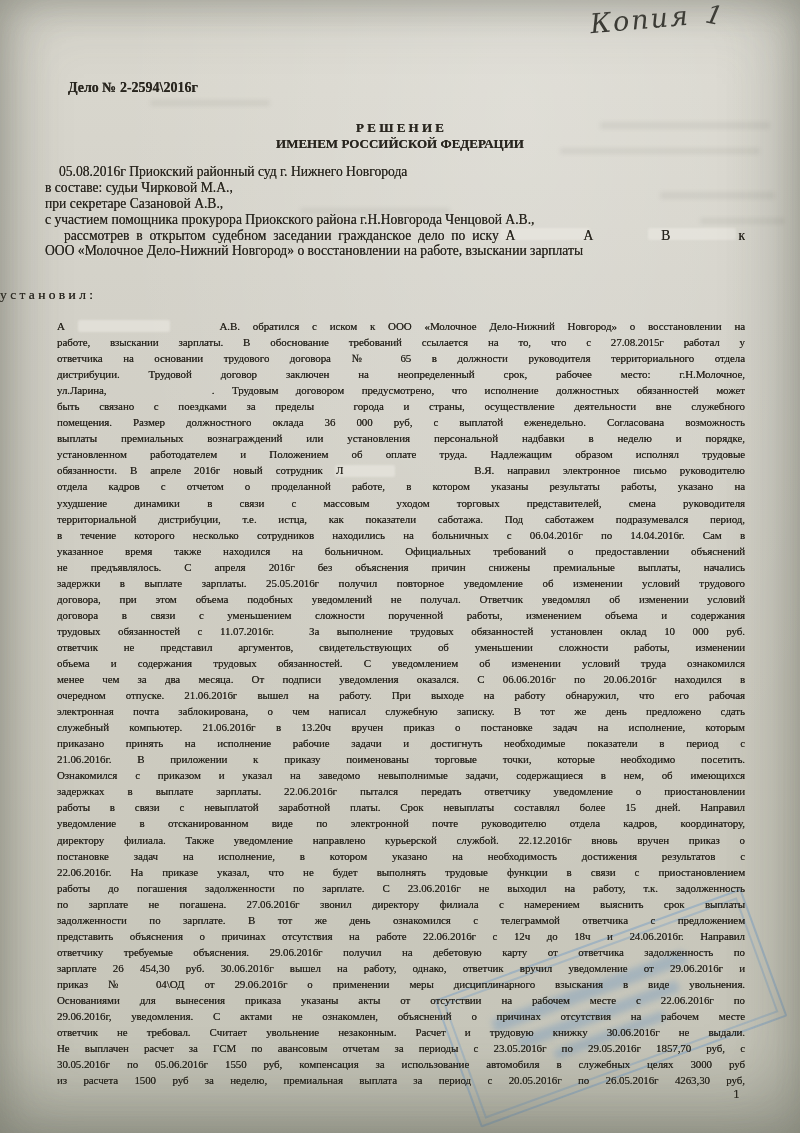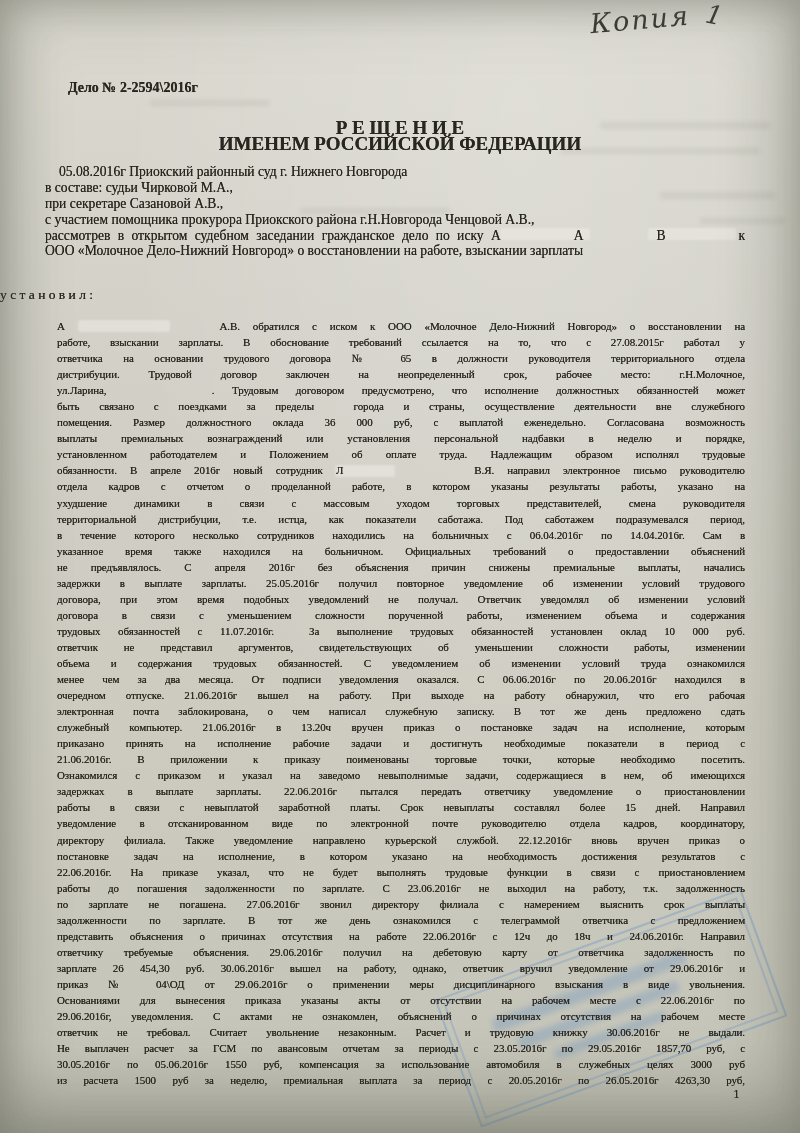--- a/index.html
+++ b/index.html
@@ -27,27 +27,27 @@
     transform:rotate(-5deg); white-space:nowrap;
   }
   .hand-mark {
     position:absolute; left:706px; top:0px; font-size:26px; font-style:italic;
     font-family:"DejaVu Serif",serif; color:#3c3b36; transform:rotate(12deg);
   }
 
   .case-number { position:absolute; left:68px; top:80px; font-size:14px; font-weight:bold; }
 
   .title-block { position:absolute; left:0; top:120px; width:100%; text-align:center;
-    font-size:19px; font-weight:bold; line-height:15.5px; }
+    font-size:13px; font-weight:bold; line-height:15.5px; }
 
   .intro-block { position:absolute; left:45px; top:164px; width:700px;
     font-size:13.6px; line-height:15.9px; }
   .intro-block .line { height:15.9px; overflow:hidden; }
   .intro-block .line:nth-child(1) { padding-left:14px; }
-  .intro-block .line:nth-child(5) { text-align:justify; text-align-last:justify; }
+  .intro-block .line:nth-child(5) { text-align:justify; text-align-last:justify;margin-left:19px; }
 
   .ustanovil { position:absolute; left:0; top:287px; width:100%; text-align:left;
     font-size:13.5px; }
 
   .body-block { position:absolute; left:57px; top:318px; width:688px;
     font-size:11px; line-height:16.05px; letter-spacing:-0.1px; }
   .body-block .line { height:16.05px; overflow:hidden; text-align:justify;
     text-align-last:justify; }
 
   .page-number { position:absolute; left:733px; top:1086px; font-size:13.5px; }
@@ -128,21 +128,21 @@
       <div class="line">выплаты премиальных вознаграждений или установления персональной надбавки в неделю и порядке,</div>
       <div class="line">установленном работодателем и Положением об оплате труда. Надлежащим образом исполнял трудовые</div>
       <div class="line">обязанности. В апреле 2016г новый сотрудник Л&nbsp;&nbsp;&nbsp;&nbsp;&nbsp;&nbsp;&nbsp;&nbsp;&nbsp;&nbsp;В.Я. направил электронное письмо руководителю</div>
       <div class="line">отдела кадров с отчетом о проделанной работе, в котором указаны результаты работы, указано на</div>
       <div class="line">ухудшение динамики в связи с массовым уходом торговых представителей, смена руководителя</div>
       <div class="line">территориальной дистрибуции, т.е. истца, как показатели саботажа. Под саботажем подразумевался период,</div>
       <div class="line">в течение которого несколько сотрудников находились на больничных с 06.04.2016г по 14.04.2016г. Сам в</div>
       <div class="line">указанное время также находился на больничном. Официальных требований о предоставлении объяснений</div>
       <div class="line">не предъявлялось. С апреля 2016г без объяснения причин снижены премиальные выплаты, начались</div>
       <div class="line">задержки в выплате зарплаты. 25.05.2016г получил повторное уведомление об изменении условий трудового</div>
-      <div class="line">договора, при этом время подобных уведомлений не получал. Ответчик уведомлял об изменении условий</div>
+      <div class="line">договора, при этом объема подобных уведомлений не получал. Ответчик уведомлял об изменении условий</div>
       <div class="line">договора в связи с уменьшением сложности порученной работы, изменением объема и содержания</div>
       <div class="line">трудовых обязанностей с 11.07.2016г.&nbsp; За выполнение трудовых обязанностей установлен оклад 10 000 руб.</div>
       <div class="line">ответчик не представил аргументов, свидетельствующих об уменьшении сложности работы, изменении</div>
       <div class="line">объема и содержания трудовых обязанностей. С уведомлением об изменении условий труда ознакомился</div>
       <div class="line">менее чем за два месяца. От подписи уведомления оказался. С 06.06.2016г по 20.06.2016г находился в</div>
       <div class="line">очередном отпуске. 21.06.2016г вышел на работу. При выходе на работу обнаружил, что его рабочая</div>
       <div class="line">электронная почта заблокирована, о чем написал служебную записку. В тот же день предложено сдать</div>
       <div class="line">служебный компьютер. 21.06.2016г в 13.20ч вручен приказ о постановке задач на исполнение, которым</div>
       <div class="line">приказано принять на исполнение рабочие задачи и достигнуть необходимые показатели в период с</div>
       <div class="line">21.06.2016г. В приложении к приказу поименованы торговые точки, которые необходимо посетить.</div>

